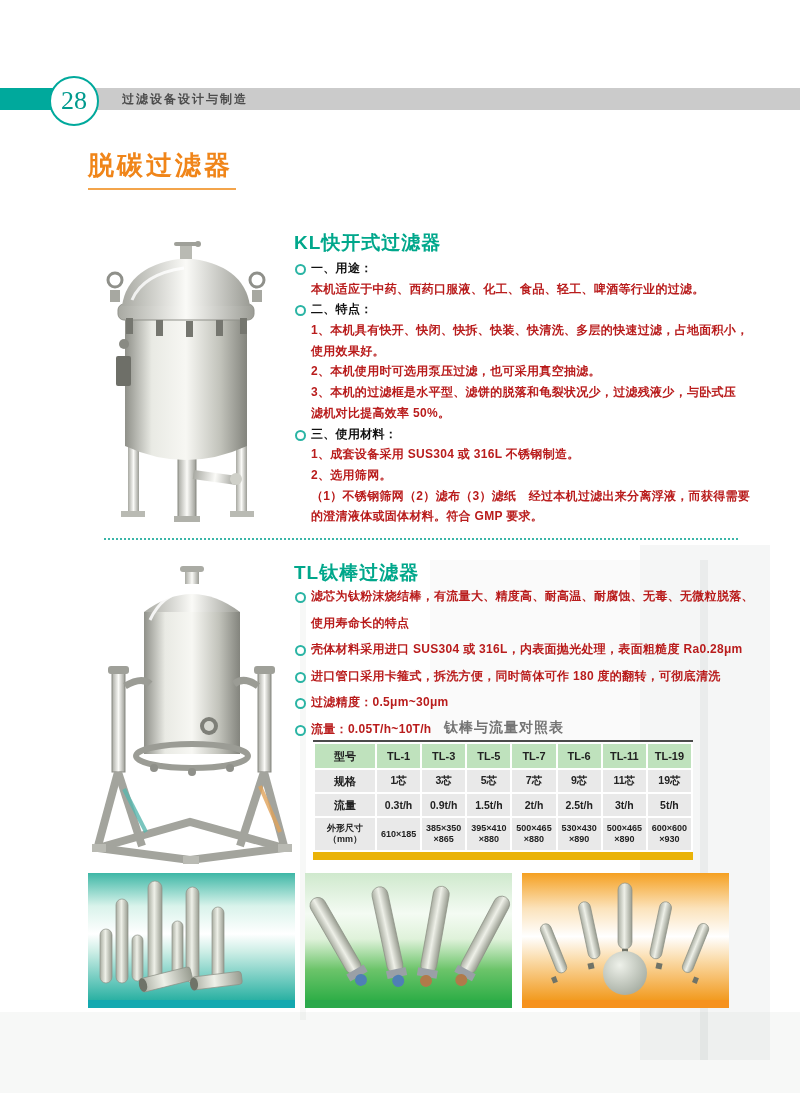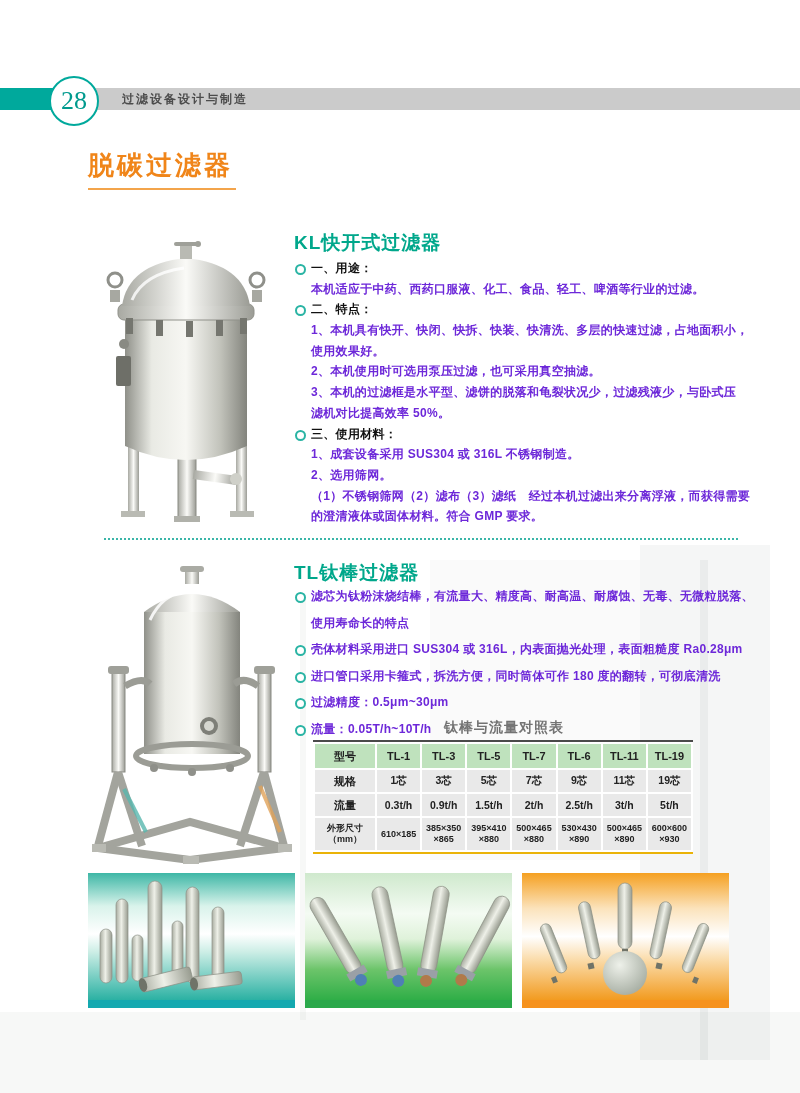--- a/index.html
+++ b/index.html
@@ -33,32 +33,32 @@
   .shead{position:absolute;font-size:19px;font-weight:700;color:#00a78b;letter-spacing:1px;z-index:2;}
 
   
   .blist{position:absolute;z-index:2;width:470px;}
   .bline{display:flex;align-items:flex-start;white-space:nowrap;}
   .kl .bline{height:20.7px;}
   .tl .bline{height:26.5px;}
   .bicon{flex:0 0 17px;height:16px;position:relative;}
   .bicon.ring::after{content:'';position:absolute;left:1px;top:4px;width:7px;height:7px;
                      border:2px solid #2ab4a4;border-radius:50%;background:#fff;}
-  .btext{font-size:12px;font-weight:600;color:#6d28d9;letter-spacing:0.3px;}
+  .btext{font-size:12px;font-weight:600;color:#b91c1c;letter-spacing:0.3px;}
   .btext.bold{font-weight:800;color:#111;}
 
   
   .divider{position:absolute;left:104px;top:538px;width:634px;height:0;
            border-top:2px dotted #3bb5a8;z-index:2;}
 
   
   .tbl-title{position:absolute;left:315px;top:719px;width:378px;text-align:center;
              font-size:14px;font-weight:800;color:#737373;z-index:2;letter-spacing:1px;}
   .tbl-wrap{position:absolute;left:313px;top:740px;width:380px;z-index:2;
-            border-top:2px solid #4a4a4a;border-bottom:2px solid #eab308;background:#fff;}
+            border-top:2px solid #4a4a4a;border-bottom:8px solid #eab308;background:#fff;}
   table.spec{width:380px;border-collapse:separate;border-spacing:2px;table-layout:fixed;}
   table.spec th,table.spec td{text-align:center;vertical-align:middle;font-size:10.5px;
             font-weight:700;color:#222;background:#e9e9e9;padding:0 1px;}
   table.spec th.hdr{background:#bfe2bd;height:24px;font-size:11px;}
   table.spec td{height:22px;}
   table.spec .lbl{font-size:11px;}
   table.spec td.dims{height:32px;font-size:9px;white-space:pre-line;line-height:11px;}
 
   
   .prod{position:absolute;z-index:1;}

